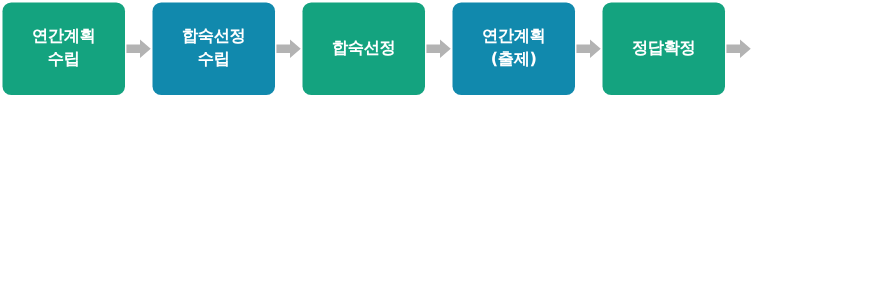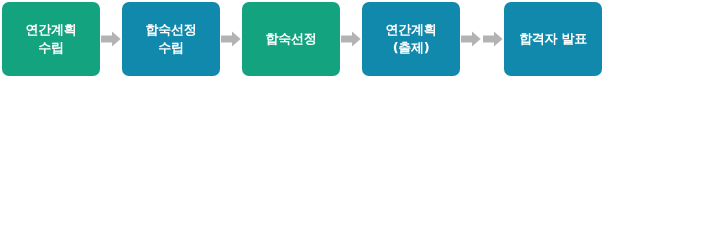--- a/index.html
+++ b/index.html
@@ -106,27 +106,27 @@
   </div>
 
   <div class="arrow">
     <span>
       <svg width="20" height="16" viewBox="0 0 20 16" aria-hidden="true">
         <path d="M0 4.6 L11 4.6 L11 0.6 L19.6 8 L11 15.4 L11 11.4 L0 11.4 Z" fill="#b3b3b3"></path>
       </svg>
     </span>
   </div>
 
+  <div class="step green">
+    <span class="step-label">정답확정</span>
+  </div>
 
   <div class="arrow">
     <span>
       <svg width="20" height="16" viewBox="0 0 20 16" aria-hidden="true">
         <path d="M0 4.6 L11 4.6 L11 0.6 L19.6 8 L11 15.4 L11 11.4 L0 11.4 Z" fill="#b3b3b3"></path>
       </svg>
     </span>
   </div>
 
-  <div class="step blue">
-    <span class="step-label">합격자 발표</span>
-  </div>
 
   <div class="spacer-right"></div>
 </div>
 
 </body></html>

